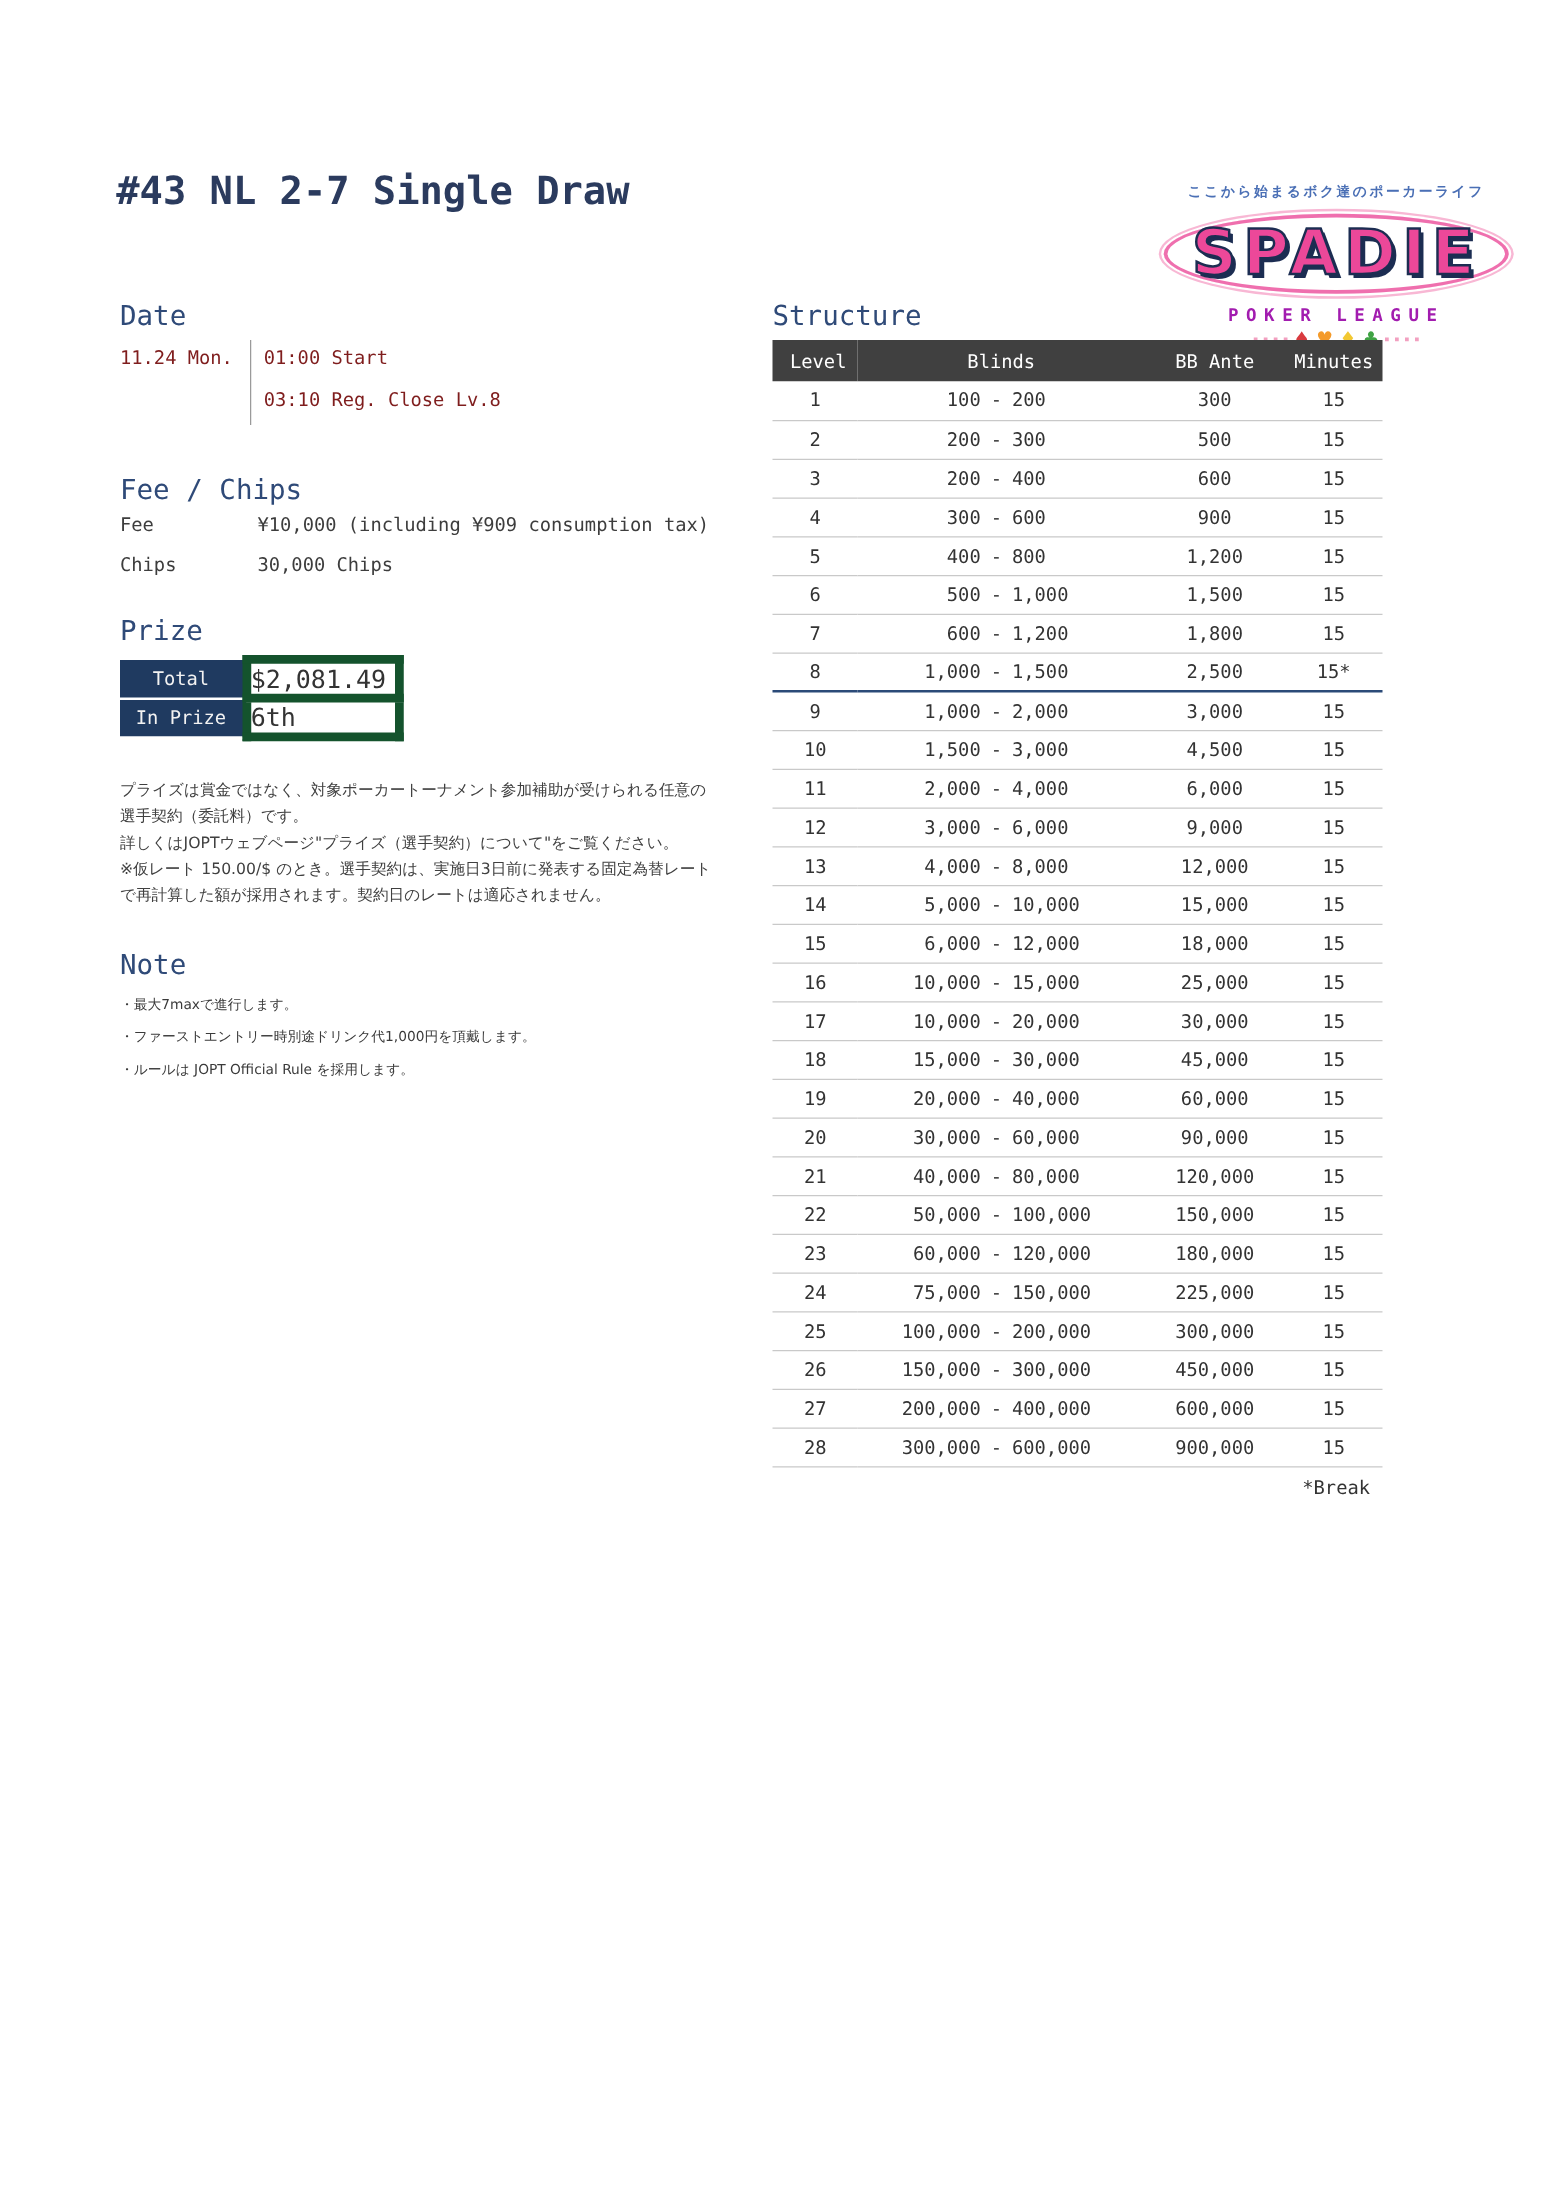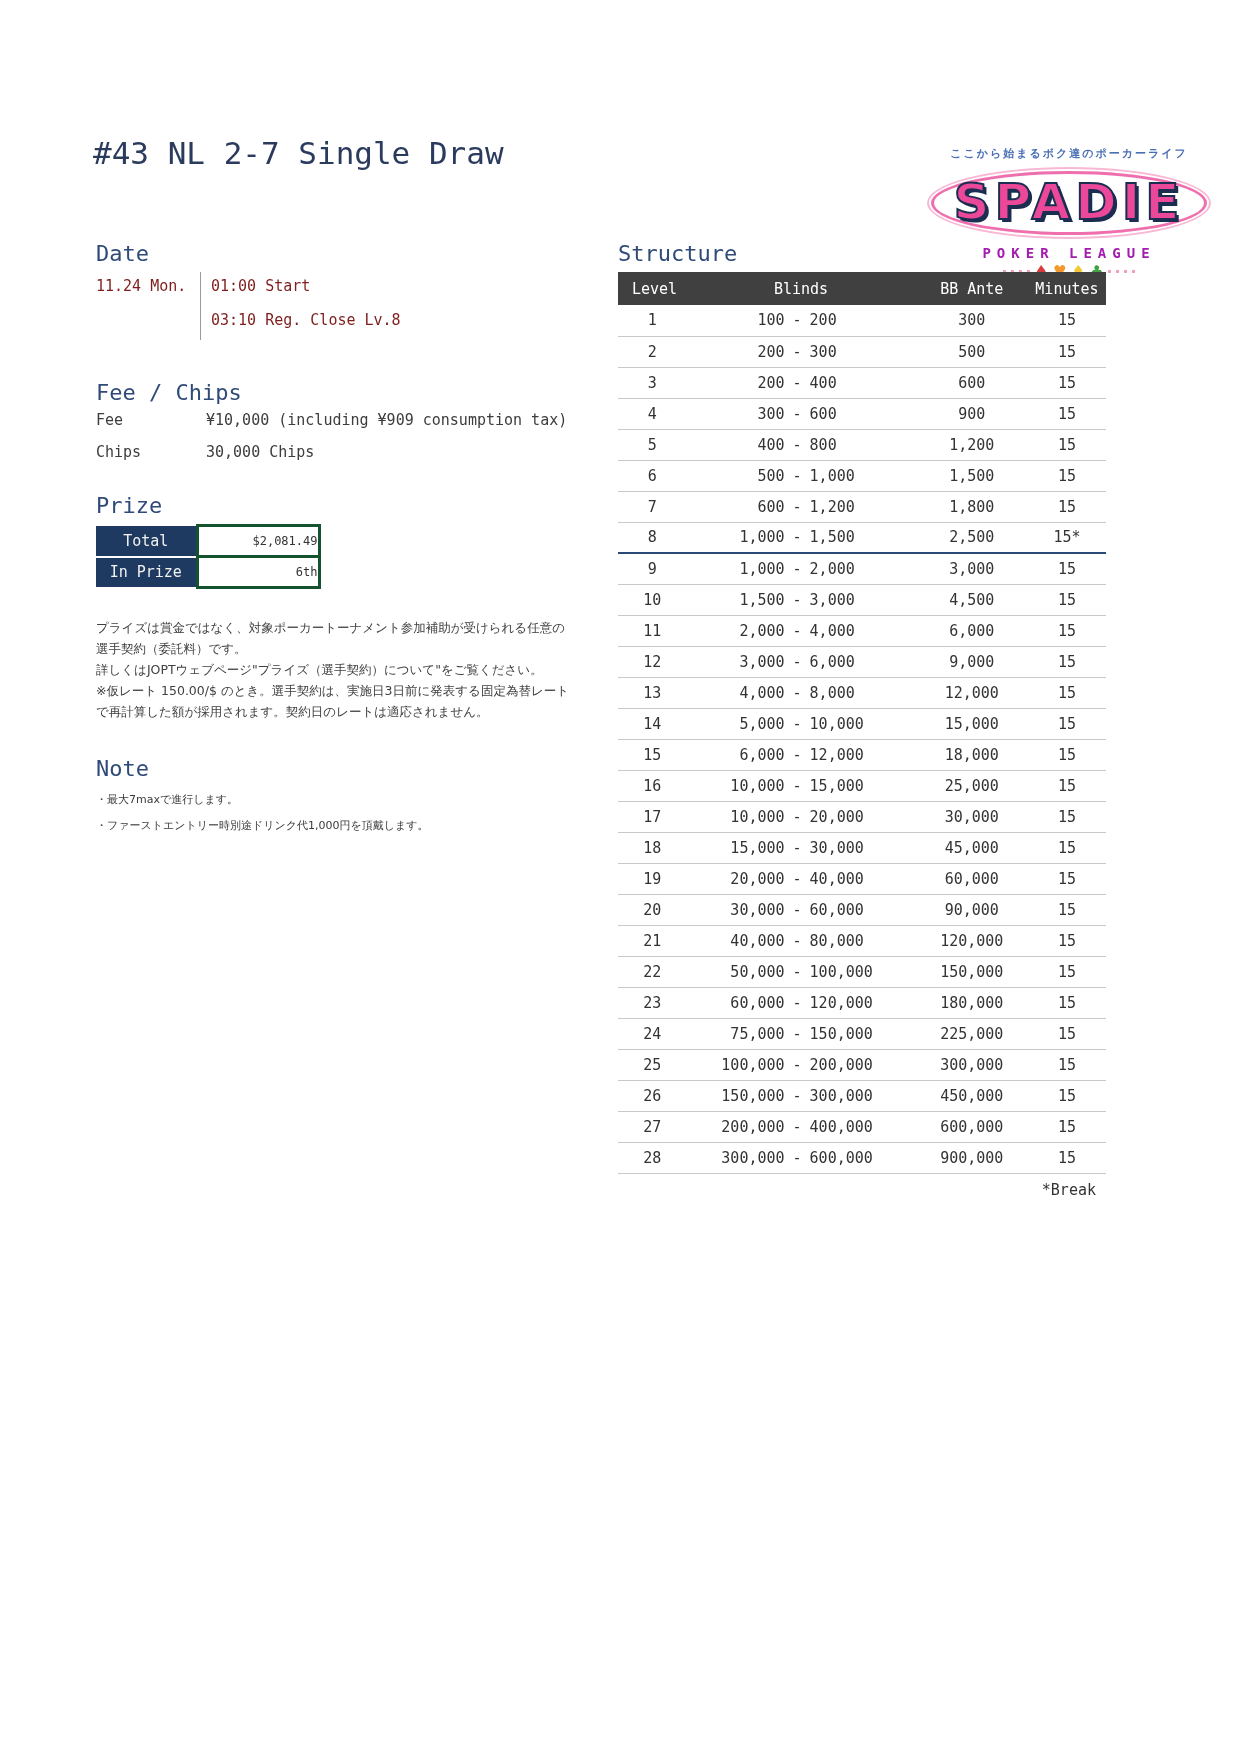--- a/index.html
+++ b/index.html
@@ -9,21 +9,21 @@
     width:1240px; height:1755px;
     background:#ffffff;
     font-family:"DejaVu Sans Mono","Liberation Mono",monospace;
     color:#3d3d3d;
     overflow:hidden;
   }
 
   
   .doc-title {
     position:absolute; left:93px; top:135px;
-    font-size:31px; font-weight:normal; letter-spacing:0;
+    font-size:31px; font-weight:bold; letter-spacing:0;
     color:#2b3b5e; white-space:nowrap;
   }
 
   
   .logo { position:absolute; left:925px; top:146px; width:288px; text-align:center; }
   .logo-tagline {
     font-family:"DejaVu Sans",sans-serif;
     font-size:11px; letter-spacing:2px; color:#4a6fb5; font-weight:bold;
     white-space:nowrap;
   }
@@ -74,22 +74,22 @@
   .kv-row .v { white-space:nowrap;text-align:center; }
 
   .prize { margin-top:32px; }
   .prize-table { border-collapse:collapse; margin-top:2px; }
   .prize-table td { height:31px; }
   .prize-table .lbl {
     background:#1f3a60; color:#f2f2f2; width:101px; text-align:center;
     font-size:15px; border-bottom:2px solid #ffffff;
   }
   .prize-table .val {
-    width:122px; border:3px solid #14532d; text-align:right;
-    font-size:12px; color:#333333;
+    width:122px; border:7px solid #14532d; text-align:left;
+    font-size:20px; color:#333333;
   }
 
   .disclaimer {
     margin-top:28px;
     font-family:"DejaVu Sans",sans-serif;
     font-size:12.5px; line-height:21px; color:#404040;
     width:474px;
   }
 
   .note { margin-top:34px; }
@@ -190,20 +190,21 @@
         <div>詳しくはJOPTウェブページ"プライズ（選手契約）について"をご覧ください。</div>
         <div>※仮レート 150.00/$ のとき。選手契約は、実施日3日前に発表する固定為替レートで再計算した額が採用されます。契約日のレートは適応されません。</div>
       </div>
     </div>
 
     <div class="note">
       <div class="sec-h">Note</div>
       <div class="note-items">
         <div>・最大7maxで進行します。</div>
         <div>・ファーストエントリー時別途ドリンク代1,000円を頂戴します。</div>
+        <div>・ルールは JOPT Official Rule を採用します。</div>
       </div>
     </div>
 
   </div>
 
   <div class="right-col">
     <div class="sec-h">Structure</div>
     <table class="structure-table">
       <colgroup>
         <col style="width:14%">

